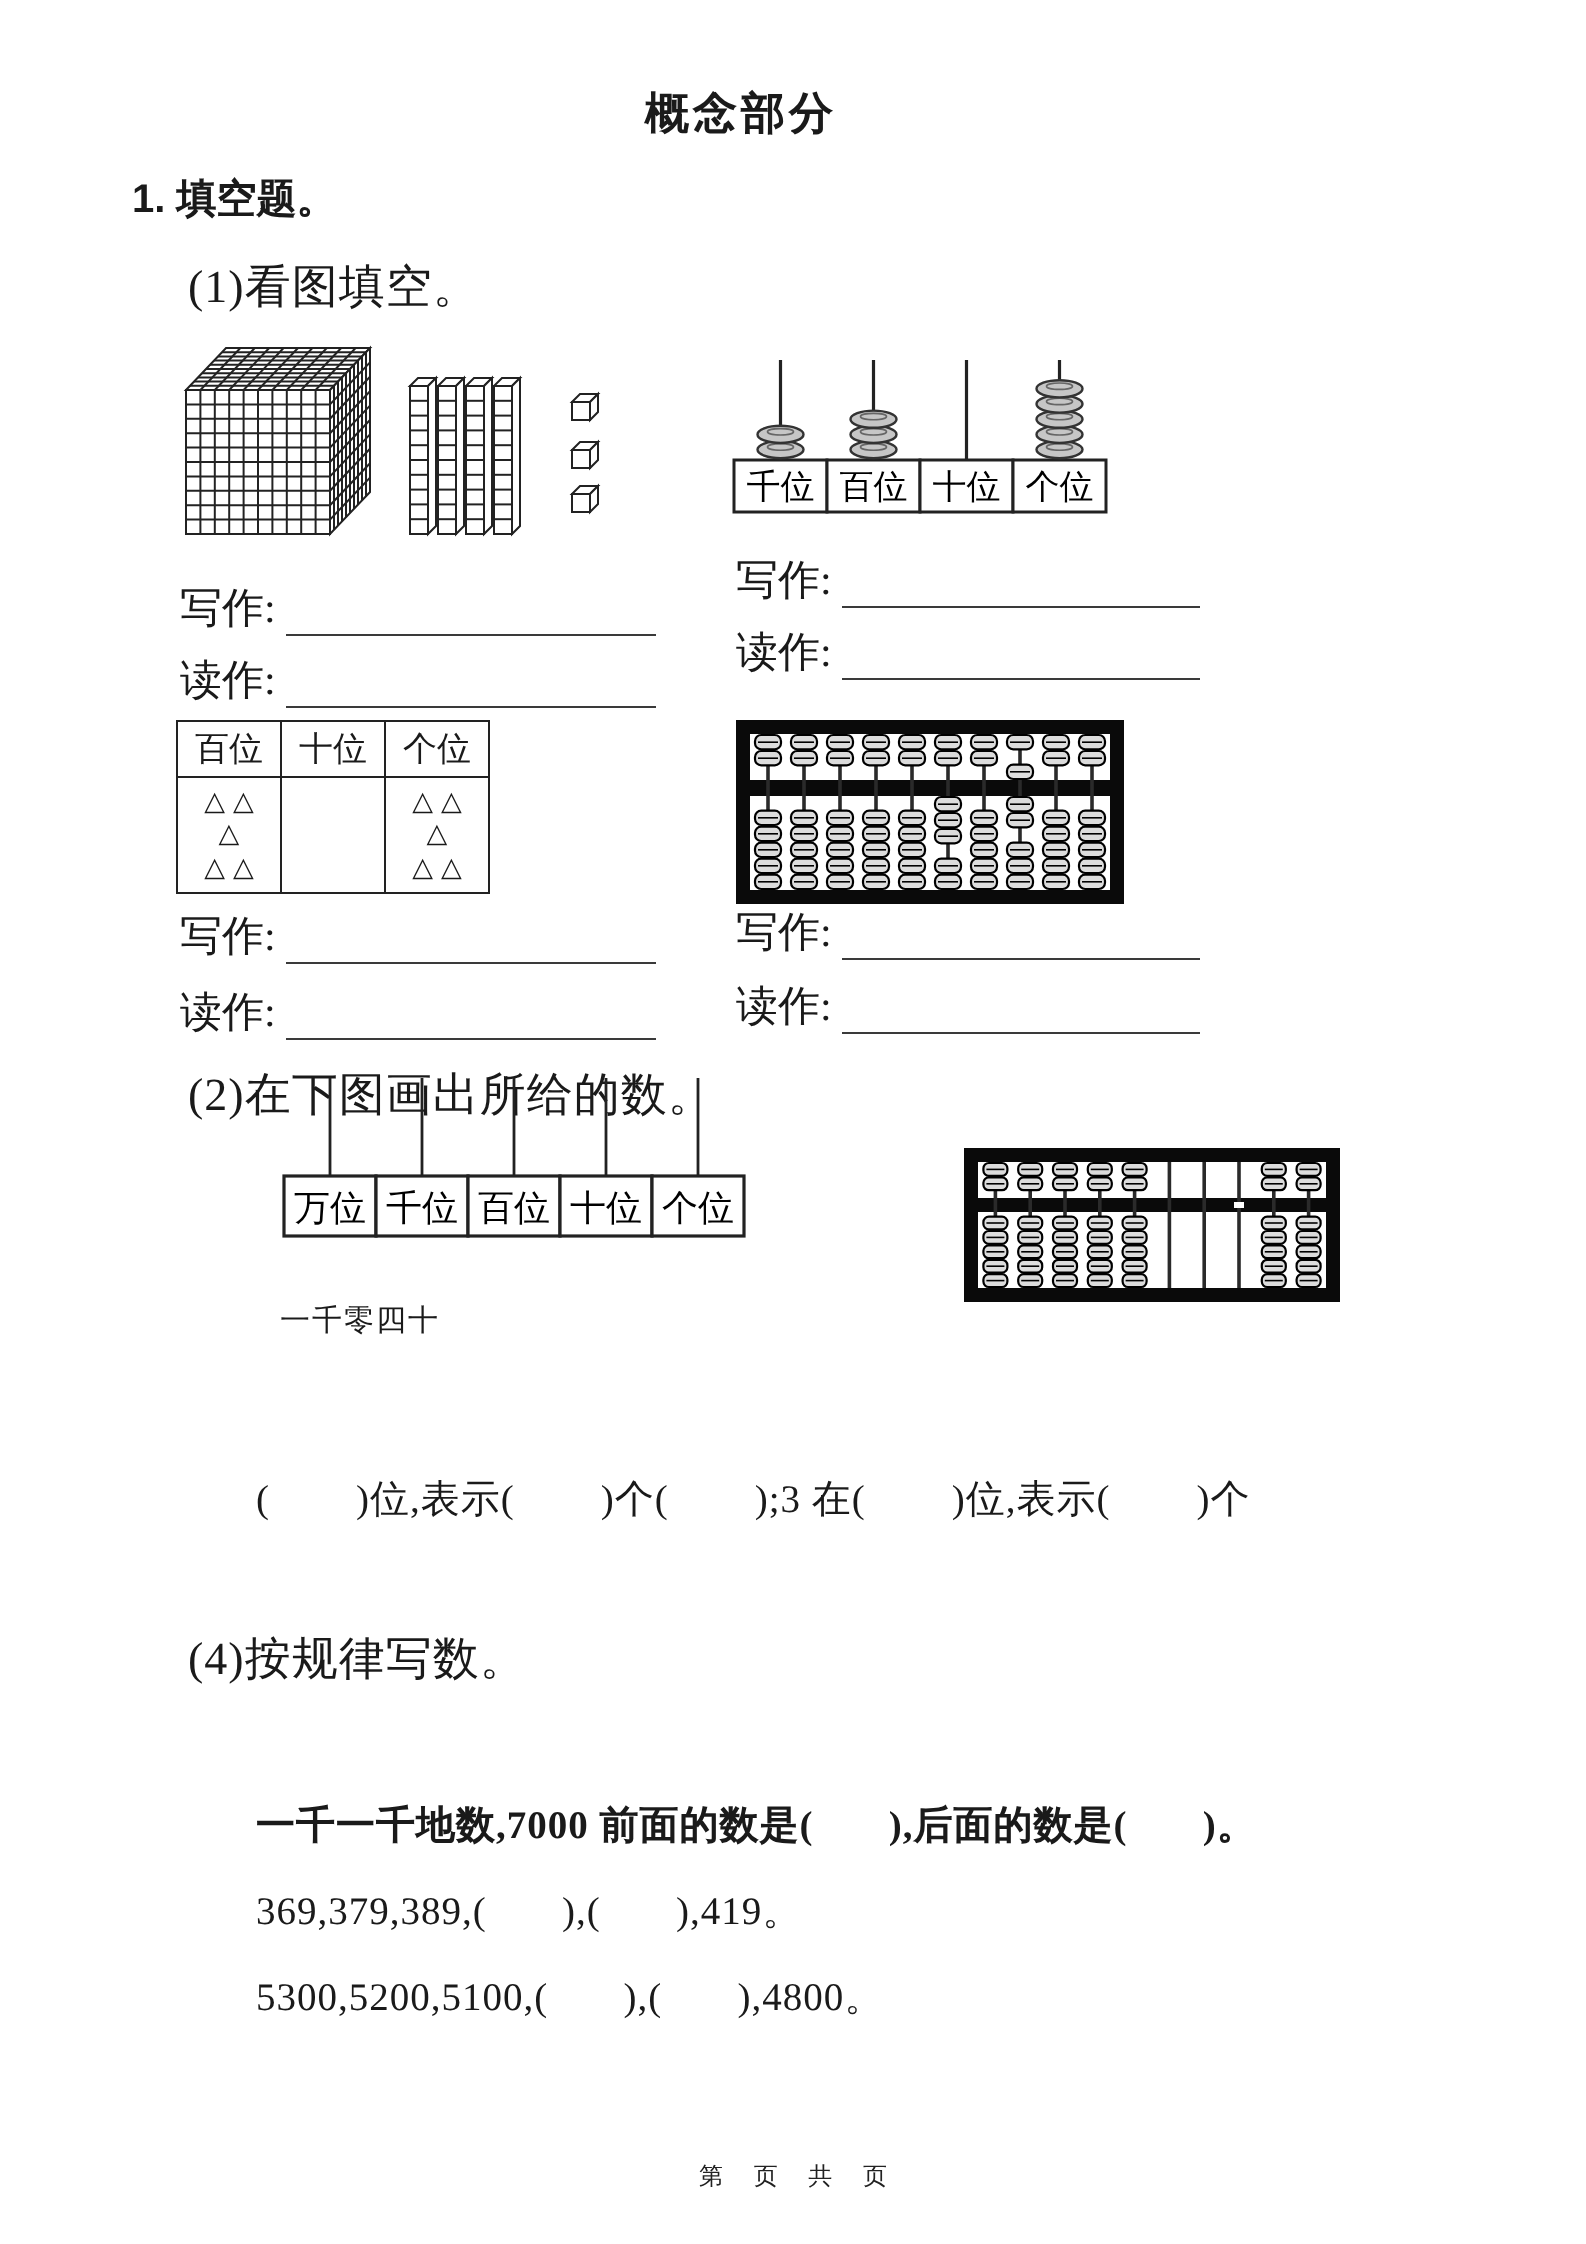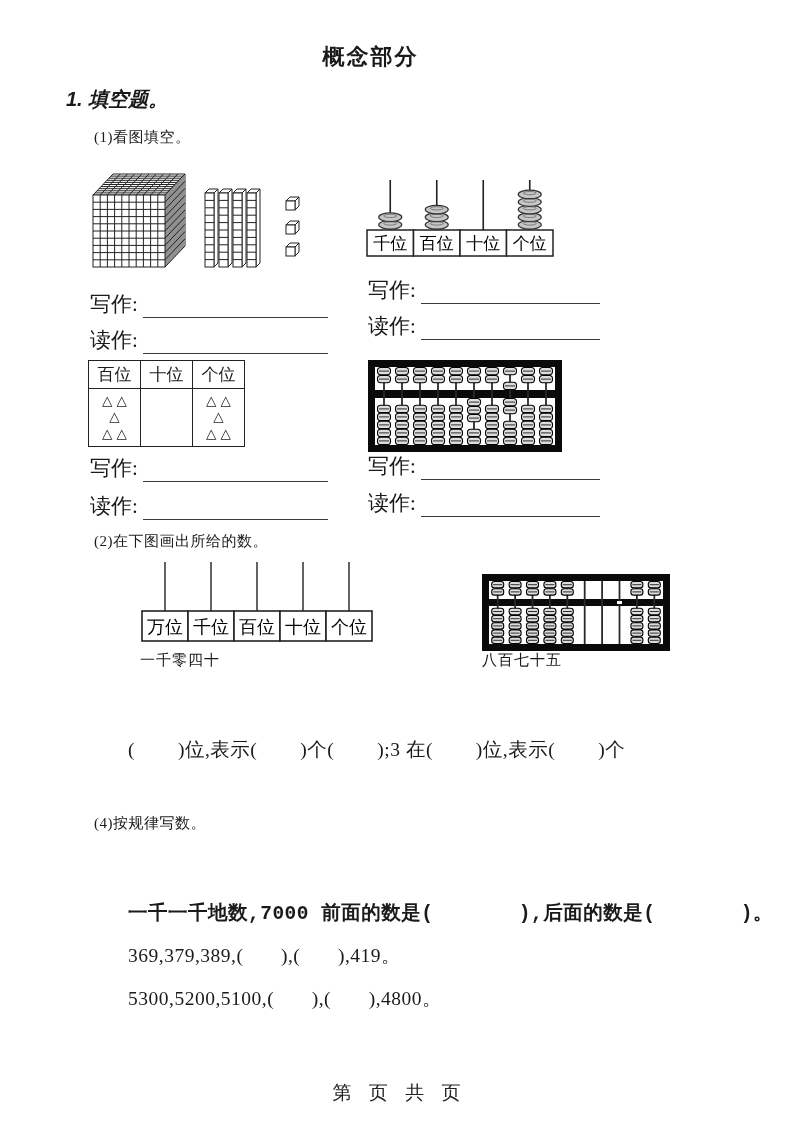--- a/index.html
+++ b/index.html
@@ -1,35 +1,35 @@
 <!DOCTYPE html>
 <html><head>
 <meta charset="utf-8">
 <style>
   html,body{margin:0;padding:0;background:#e8e8e8;}
   #page{position:relative;width:793px;height:1122px;background:#ffffff;margin:0 auto;
         font-family:"Liberation Serif","DejaVu Serif",serif;color:#1a1a1a;overflow:hidden;}
   .abs{position:absolute;}
   .doc-title{left:0;top:42px;width:741px;text-align:center;font-family:"Liberation Sans","DejaVu Sans",sans-serif;
              font-weight:bold;font-size:22px;letter-spacing:2px;}
-  .q1-heading{left:66px;top:86px;font-family:"Liberation Sans","DejaVu Sans",sans-serif;font-weight:bold;font-size:20px;font-style:italic;}
-  .sub-heading{font-size:15px;letter-spacing:0.5px;}
+  .q1-heading{left:66px;top:86px;font-family:"Liberation Sans","DejaVu Sans",sans-serif;font-weight:bold;font-size:20px;}
+  .sub-heading{font-size:23px;letter-spacing:0.5px;}
   .q-line{font-size:19.5px;white-space:pre;letter-spacing:0.5px;}
   .bold-line{font-weight:bold;}
   .wr-line{display:flex;align-items:flex-end;}
   .wr-label{font-size:21px;white-space:nowrap;}
   .wr-blank{flex:1;border-bottom:1.5px solid #3a3a3a;height:27px;margin-left:5px;}
   .tri-table{border-collapse:collapse;font-size:17px;}
   .tri-table th,.tri-table td{border:1.7px solid #222;font-weight:normal;padding:0;}
   .tri-table th{width:51px;height:27px;text-align:center;}
   .tri-table td{height:57px;vertical-align:middle;text-align:center;}
   .tri-row{font-size:13.5px;line-height:1.2;letter-spacing:4px;text-indent:4px;}
   .caption{text-align:left;font-size:15px;letter-spacing:1px;}
   .page-footer{left:0;top:1080px;width:793px;text-align:center;
-               font-family:"Liberation Sans","DejaVu Sans",sans-serif;font-size:19px;word-spacing:12px;color:#222;}
+               font-family:"Liberation Sans","DejaVu Sans",sans-serif;font-size:12px;word-spacing:12px;color:#222;}
   svg{display:block;}
 </style>
 </head>
 <body>
 
 <div id="page">
 
   <div class="abs doc-title">概念部分</div>
   <div class="abs q1-heading">1. 填空题。</div>
   <div class="abs sub-heading" style="left:94px;top:128px;">(1)看图填空。</div>
@@ -400,21 +400,21 @@
   <div class="abs wr-line" style="left:368px;top:452px;width:232px;">
     <span class="wr-label">写作:</span>
     <span class="wr-blank"></span>
   </div>
   <div class="abs wr-line" style="left:368px;top:489px;width:232px;">
     <span class="wr-label">读作:</span>
     <span class="wr-blank"></span>
   </div>
 
   <div class="abs sub-heading" style="left:94px;top:532px;">(2)在下图画出所给的数。</div>
-  <div class="abs" style="left:140px;top:559px;text-decoration:underline;">
+  <div class="abs" style="left:140px;top:536px;text-decoration:underline;">
       <svg width="236" height="84" viewBox="0 0 236 84" style="font-family:&quot;Liberation Serif&quot;,serif">
         <line x1="25" y1="3" x2="25" y2="52" stroke="#222" stroke-width="1.4"></line>
         <rect x="2" y="52" width="46" height="30" fill="#fff" stroke="#222" stroke-width="1.6"></rect>
         <text x="25" y="74" text-anchor="middle" font-size="18">万位</text>
         <line x1="71" y1="3" x2="71" y2="52" stroke="#222" stroke-width="1.4"></line>
         <rect x="48" y="52" width="46" height="30" fill="#fff" stroke="#222" stroke-width="1.6"></rect>
         <text x="71" y="74" text-anchor="middle" font-size="18">千位</text>
         <line x1="117" y1="3" x2="117" y2="52" stroke="#222" stroke-width="1.4"></line>
         <rect x="94" y="52" width="46" height="30" fill="#fff" stroke="#222" stroke-width="1.6"></rect>
         <text x="117" y="74" text-anchor="middle" font-size="18">百位</text>
@@ -535,23 +535,22 @@
         <line x1="167.8" y1="59.1" x2="176.8" y2="59.1" stroke="#000" stroke-width="0.8"></line>
         <rect x="166.3" y="48.7" width="12" height="6.4" rx="2.7" fill="#dcdcdc" stroke="#000" stroke-width="1.1"></rect>
         <line x1="167.8" y1="51.9" x2="176.8" y2="51.9" stroke="#000" stroke-width="0.8"></line>
         <rect x="166.3" y="41.5" width="12" height="6.4" rx="2.7" fill="#dcdcdc" stroke="#000" stroke-width="1.1"></rect>
         <line x1="167.8" y1="44.7" x2="176.8" y2="44.7" stroke="#000" stroke-width="0.8"></line>
         <rect x="166.3" y="34.3" width="12" height="6.4" rx="2.7" fill="#dcdcdc" stroke="#000" stroke-width="1.1"></rect>
         <line x1="167.8" y1="37.5" x2="176.8" y2="37.5" stroke="#000" stroke-width="0.8"></line>
         <rect x="135.0" y="27" width="5" height="3" fill="#fff"></rect>
       </svg>
     </div>
-  <div class="abs caption" style="left:482px;top:651px;width:188px;">八百七十五</div>
 
   <div class="abs q-line" style="left:128px;top:736px;">(        )位,表示(        )个(        );3 在(        )位,表示(        )个</div>
 
   <div class="abs sub-heading" style="left:94px;top:814px;">(4)按规律写数。</div>
-  <div class="abs q-line bold-line" style="left:128px;top:899px;font-family:Liberation Mono, monospace;">一千一千地数,7000 前面的数是(       ),后面的数是(       )。</div>
+  <div class="abs q-line bold-line" style="left:128px;top:899px;">一千一千地数,7000 前面的数是(       ),后面的数是(       )。</div>
   <div class="abs q-line" style="left:128px;top:942px;text-align:center;">369,379,389,(       ),(       ),419。</div>
   <div class="abs q-line" style="left:128px;top:985px;">5300,5200,5100,(       ),(       ),4800。</div>
 
   <div class="abs page-footer">第 页 共 页</div>
 </div>
 
 </body></html>

